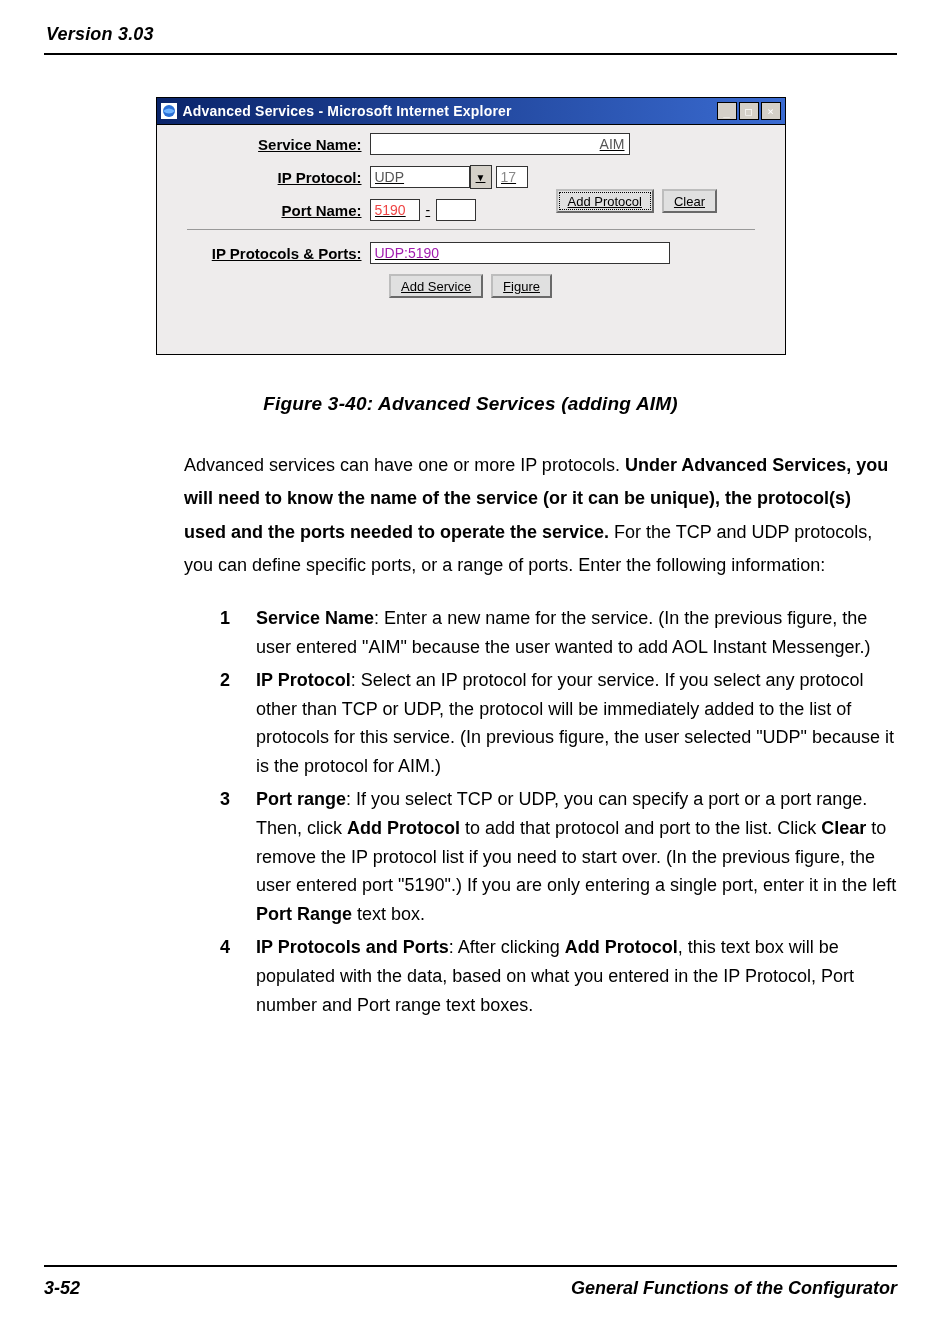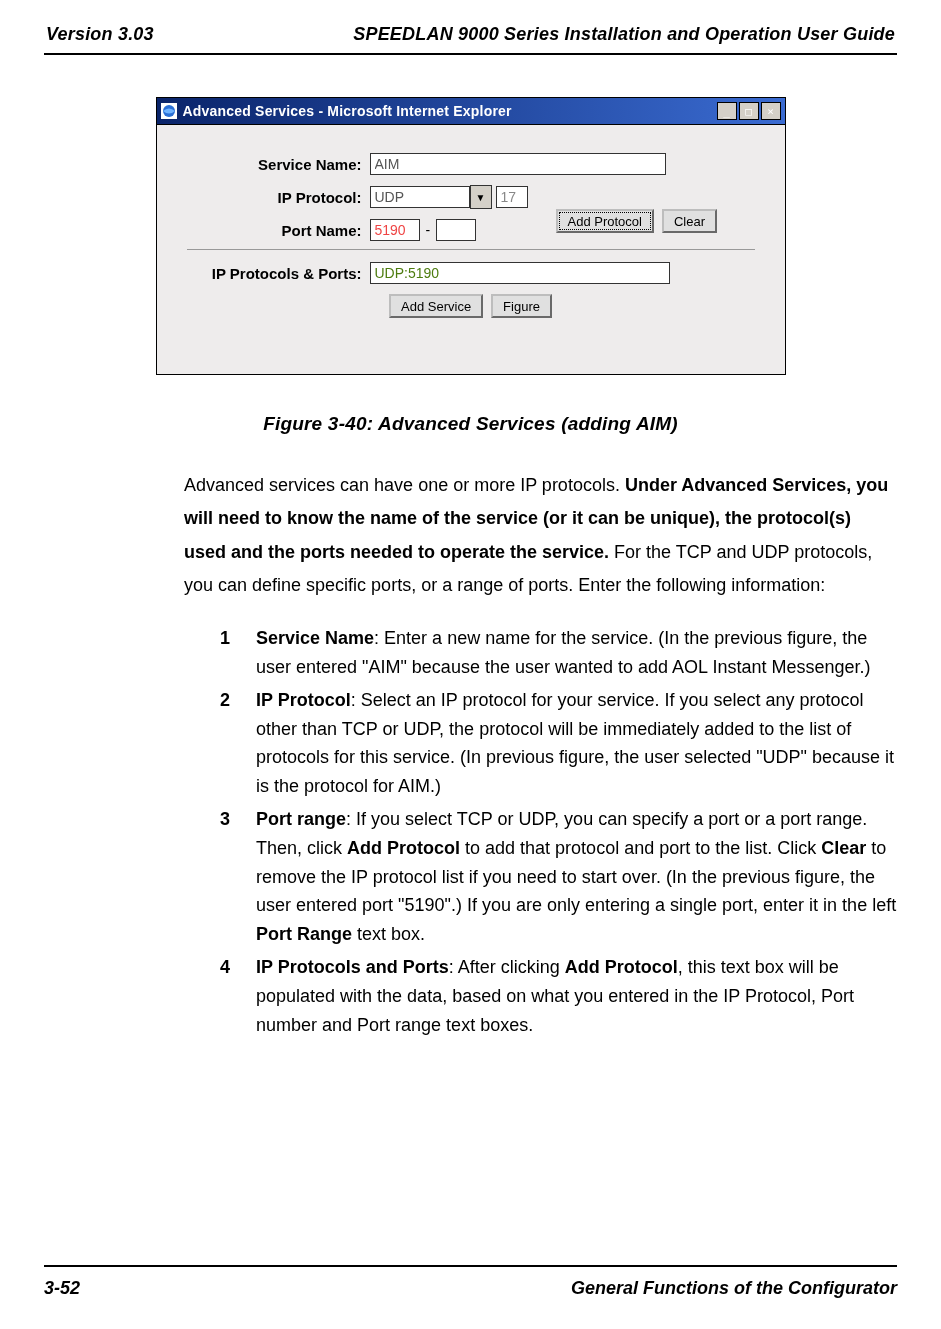--- a/index.html
+++ b/index.html
@@ -6,55 +6,54 @@
   .page { width:941px; height:1329px; box-sizing:border-box; margin:0 auto; padding:24px 44px 0 44px; position:relative; }
   .header-row { display:flex; justify-content:space-between; align-items:baseline; font-style:italic; font-weight:700; font-size:18px; padding:0 2px 4px 2px; letter-spacing:0.2px; }
   .hr { border:none; border-top:2px solid #000; margin:4px 0 0 0; }
   .figure-wrap { margin:42px auto 0 auto; width:630px; }
   .ie-window { border:1px solid #000; background:#ececec; width:628px; box-shadow:0 0 0 1px #000 inset; }
   .titlebar { height:26px; background:linear-gradient(to right,#0a246a,#3a6bd1); color:#fff; display:flex; align-items:center; justify-content:space-between; padding:0 4px; border-bottom:1px solid #000; }
   .titlebar-left { display:flex; align-items:center; gap:6px; font-weight:700; font-size:14px; letter-spacing:0.2px; }
   .ie-icon { width:16px; height:16px; display:inline-block; }
   .titlebar-btns { display:flex; gap:2px; }
   .tb-btn { width:18px; height:16px; background:#d4d0c8; border:1px solid #000; display:flex; align-items:center; justify-content:center; font-size:11px; font-family:monospace; line-height:1; }
-  .form-area { background:#eeecec; padding:28px 30px 22px 30px; }
+  .form-area { background:#eeecec; padding:8px 30px 22px 30px;text-decoration:underline; }
   .form-row { display:flex; align-items:center; margin-bottom:10px; }
   .label { width:175px; text-align:right; font-weight:700; font-size:15px; padding-right:8px; font-family:Arial,sans-serif; }
   .tf { height:22px; border:1px solid #333; background:#fff; font-size:14px; padding:0 4px; font-family:Arial,sans-serif; box-sizing:border-box; }
-  .tf-service { width:296px; color:#555; }
+  .tf-service { width:260px; color:#555;text-align:right; }
   .tf-proto { width:100px; color:#555; }
   .tf-pn { width:32px; color:#888; }
   .tf-port { width:50px; color:#ef4444; }
   .sel-btn { width:20px; height:22px; border:1px solid #333; background:#d4d0c8; display:inline-flex; align-items:center; justify-content:center; font-size:10px; }
   .btn { border:2px outset #bdbdbd; background:#e0e0e0; height:24px; padding:0 10px; font-size:13px; font-family:Arial,sans-serif; display:inline-flex; align-items:center; justify-content:center; }
   .btn.dotted { outline:1px dotted #000; outline-offset:-4px; }
   .proto-btns { display:flex; gap:8px; align-items:center; margin-left:28px; }
   .row-proto { display:flex; align-items:center; }
   .row-proto .left-col { display:flex; flex-direction:column; gap:10px; }
   .sep { border-top:1px solid #999; margin:8px 0 12px 0; }
-  .tf-ipp { width:300px; color:#4d7c0f; }
+  .tf-ipp { width:300px; color:#a21caf; }
   .center-btns { display:flex; justify-content:center; gap:8px; }
   .caption { text-align:center; font-style:italic; font-weight:700; font-size:19px; margin:38px 0 0 0; letter-spacing:0.2px; }
   .body-text { margin:34px 0 0 140px; font-size:18px; line-height:1.85; font-family:"Helvetica Neue",Arial,sans-serif; font-weight:300; }
   .body-text b { font-weight:600; }
   .nlist { margin:22px 0 0 176px; padding:0; list-style:none; }
   .nlist li { display:flex; font-size:18px; line-height:1.6; margin-bottom:4px; }
   .nlist .num { font-weight:700; width:36px; flex:0 0 36px; }
   .nlist .txt { font-weight:300; }
   .nlist .txt b { font-weight:600; }
   .footer-line { position:absolute; left:44px; right:44px; bottom:62px; border-top:2px solid #000; }
   .footer-row { position:absolute; left:44px; right:44px; bottom:30px; display:flex; justify-content:space-between; font-style:italic; font-weight:700; font-size:18px; }
 </style>
 </head>
 <body>
 
 <div class="page">
   <div class="header-row">
     <span>Version 3.03</span>
-    <span>SPEEDLAN 9000 Series Installation and Operation User Guide</span>
   </div>
   <hr class="hr">
 
   <div class="figure-wrap">
     <div class="ie-window">
       <div class="titlebar">
         <div class="titlebar-left">
           <span class="ie-icon">
             <svg viewBox="0 0 16 16">
                 <rect width="16" height="16" fill="#fff"></rect>

